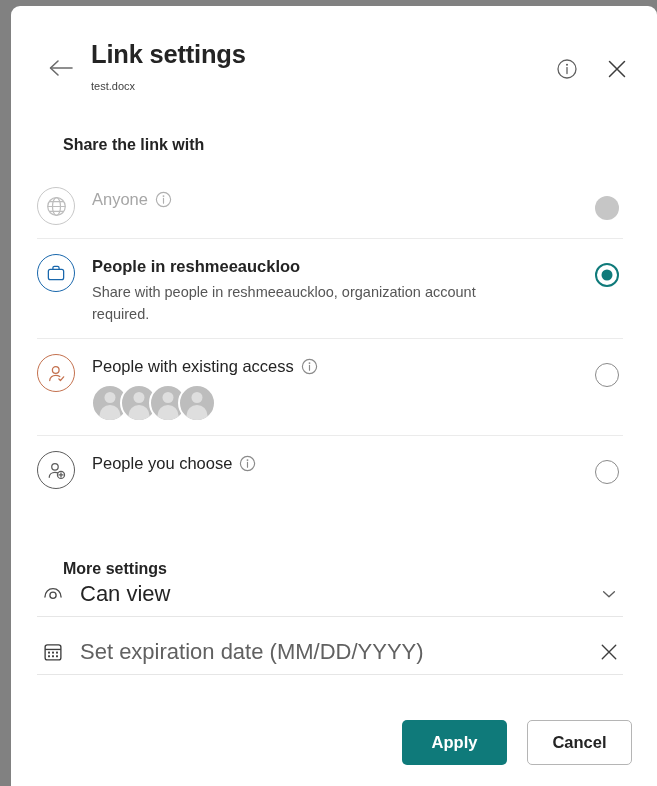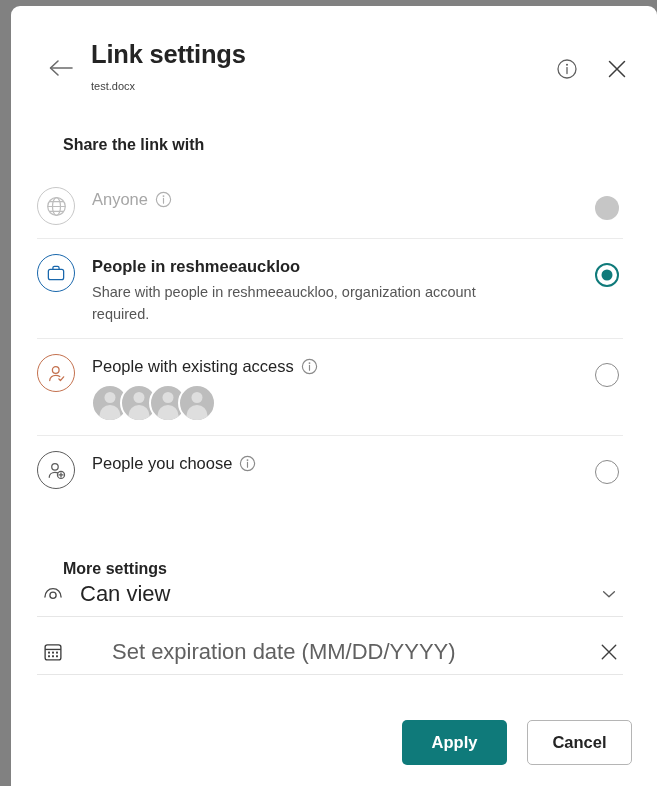--- a/index.html
+++ b/index.html
@@ -222,21 +222,21 @@
     position: absolute;
     left: 26px;
     width: 586px;
     display: flex;
     align-items: center;
     border-bottom: 1px solid #e6e6e6;
     height: 44px;
     cursor: pointer;
   }
   #permission-row { top: 566px; }
-  #expiration-row { top: 624px; gap: 32px; }
+  #expiration-row { top: 624px; }
   .setting-icon {
     flex: 0 0 auto;
     width: 28px;
     display: flex;
     align-items: center;
     justify-content: center;
     margin-left: 2px;
   }
   .setting-text {
     margin-left: 13px;

